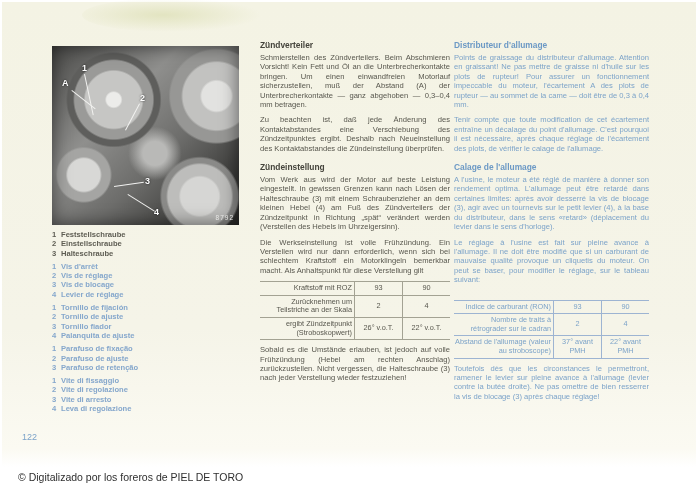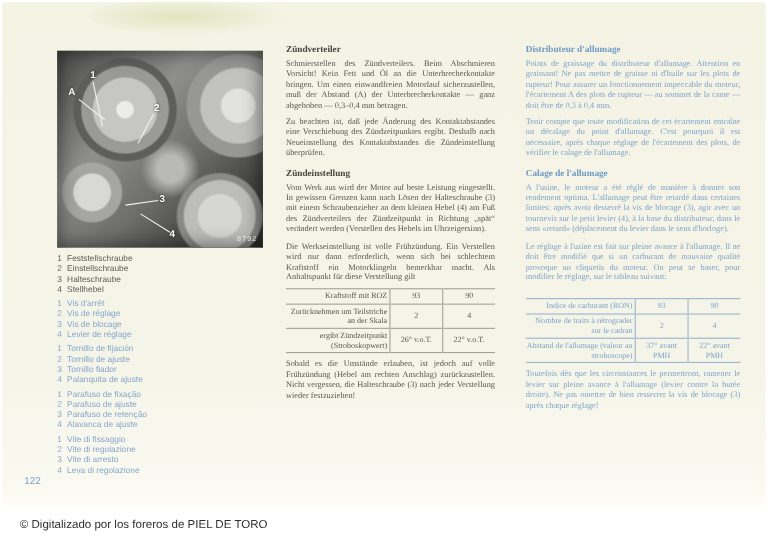--- a/index.html
+++ b/index.html
@@ -29,28 +29,28 @@
       radial-gradient(circle at 55% 60%, #b9b9b7 0 8%, rgba(0,0,0,0) 18%),
       linear-gradient(135deg,#4a4a48 0%,#8f8f8d 35%,#6d6d6b 60%,#3c3c3a 85%,#2e2e2c 100%);
     box-shadow:inset 0 0 18px rgba(0,0,0,0.55);
   }
   .plabel{position:absolute;color:#ffffff;font-weight:bold;font-size:9px;line-height:9px;text-shadow:0 0 2px rgba(0,0,0,0.8);}
   .pline{position:absolute;height:1px;background:#f2f2f0;transform-origin:0 0;}
   .pcode{position:absolute;right:5px;bottom:4px;color:#e8e8e6;font-size:6.5px;letter-spacing:1px;}
   
   .captions{position:absolute;left:50px;top:228px;width:200px;}
   .cap-group{margin-bottom:4px;}
-  .cap-line{font-size:7.6px;line-height:9.3px;white-space:nowrap;}
+  .cap-line{font-size:7.6px;line-height:9.3px;white-space:nowrap;font-weight:bold;}
   .cap-num{display:inline-block;width:9px;}
   .cap-de{color:#5e5d53;}
   .cap-blue{color:#85a7cc;}
   
-  .col{position:absolute;top:38px;text-align:justify;font-family:Liberation Serif, serif;}
+  .col{position:absolute;top:38px;text-align:justify;}
   .col-de{left:258px;width:190px;color:#57564d;}
-  .col-fr{left:476px;width:195px;color:#7ca3c9;}
+  .col-fr{left:452px;width:195px;color:#7ca3c9;}
   .col h3{font-size:8.4px;line-height:10px;margin:0 0 3px 0;font-weight:bold;}
   .col-de h3{color:#45443c;}
   .col-fr h3{color:#6c99c5;}
   .col p{font-size:7.6px;line-height:9.4px;margin:0 0 6px 0;}
   .col h3.second{margin-top:9px;}
   table.spec{width:100%;border-collapse:collapse;margin:3px 0 5px 0;}
   table.spec td{
     font-size:7.3px;line-height:8.6px;vertical-align:middle;
     padding:2px 2px;
   }
@@ -84,39 +84,37 @@
     <span class="plabel" style="left:93px;top:131px;">3</span>
     <span class="plabel" style="left:102px;top:162px;">4</span>
     <span class="pcode">8792</span>
   </div>
 
   <div class="captions">
     <div class="cap-group cap-de">
       <div class="cap-line"><span class="cap-num">1</span><span>Feststellschraube</span></div>
       <div class="cap-line"><span class="cap-num">2</span><span>Einstellschraube</span></div>
       <div class="cap-line"><span class="cap-num">3</span><span>Halteschraube</span></div>
-      <div class="cap-line"><span class="cap-num">4</span><span>Stellhebel</span></div>
     </div>
     <div class="cap-group cap-blue">
       <div class="cap-line"><span class="cap-num">1</span><span>Vis d'arrêt</span></div>
       <div class="cap-line"><span class="cap-num">2</span><span>Vis de réglage</span></div>
       <div class="cap-line"><span class="cap-num">3</span><span>Vis de blocage</span></div>
       <div class="cap-line"><span class="cap-num">4</span><span>Levier de réglage</span></div>
     </div>
     <div class="cap-group cap-blue">
       <div class="cap-line"><span class="cap-num">1</span><span>Tornillo de fijación</span></div>
       <div class="cap-line"><span class="cap-num">2</span><span>Tornillo de ajuste</span></div>
       <div class="cap-line"><span class="cap-num">3</span><span>Tornillo fiador</span></div>
       <div class="cap-line"><span class="cap-num">4</span><span>Palanquita de ajuste</span></div>
     </div>
     <div class="cap-group cap-blue">
       <div class="cap-line"><span class="cap-num">1</span><span>Parafuso de fixação</span></div>
       <div class="cap-line"><span class="cap-num">2</span><span>Parafuso de ajuste</span></div>
       <div class="cap-line"><span class="cap-num">3</span><span>Parafuso de retenção</span></div>
-      <div class="cap-line"><span class="cap-num">4</span><span>Alavanca de ajuste</span></div>
     </div>
     <div class="cap-group cap-blue">
       <div class="cap-line"><span class="cap-num">1</span><span>Vite di fissaggio</span></div>
       <div class="cap-line"><span class="cap-num">2</span><span>Vite di regolazione</span></div>
       <div class="cap-line"><span class="cap-num">3</span><span>Vite di arresto</span></div>
       <div class="cap-line"><span class="cap-num">4</span><span>Leva di regolazione</span></div>
     </div>
   </div>
 
   <div class="col col-de">

